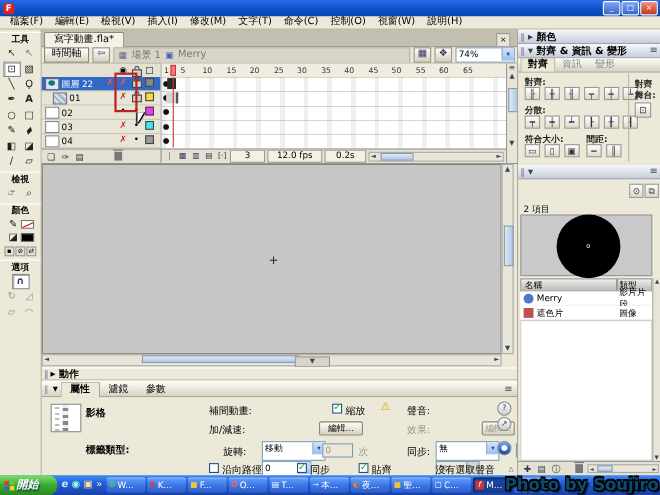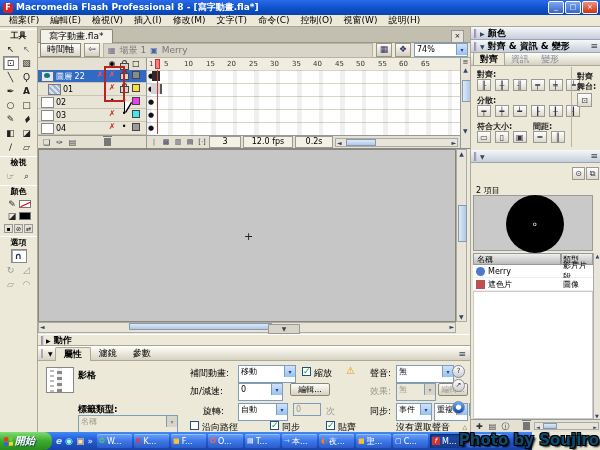--- a/index.html
+++ b/index.html
@@ -106,21 +106,21 @@
   .grip{color:#98a;font-size:8px;margin:0 2px;}
   .props{left:38px;top:346px;width:432px;height:86px;background:#ece9d8;box-sizing:border-box;border-top:1px solid #fff;}
   .ptabs{position:absolute;left:0;top:0;width:432px;height:14px;background:linear-gradient(#fdfdf6,#d6d2c2);border-bottom:1px solid #aca899;
          display:flex;align-items:center;box-sizing:border-box;}
   .ptab{padding:0 8px;font-size:9px;}
   .ptab.active{font-weight:bold;background:#ece9d8;border:1px solid #aca899;border-bottom:none;height:13px;line-height:13px;border-radius:2px 2px 0 0;}
   .plabel{position:absolute;font-size:9px;white-space:nowrap;}
   .plabel.dis{color:#9a9890;}
   .field{position:absolute;background:#fff;border:1px solid #7f9db9;height:13px;font-size:8px;line-height:12px;padding:0 2px;box-sizing:border-box;white-space:nowrap;overflow:hidden;}
   .field.dis{background:#ece9d8;color:#9a9890;}
-  .selwrap{position:absolute;height:18px;background:#fff;border:1px solid #7f9db9;font-size:8px;line-height:12px;padding:0 12px 0 2px;box-sizing:border-box;white-space:nowrap;overflow:hidden;}
+  .selwrap{position:absolute;height:18px;background:#fff;border:1px solid #7f9db9;font-size:8px;line-height:12px;padding:0 12px 0 2px;box-sizing:border-box;white-space:nowrap;overflow:hidden;margin-top:36px;}
   .selwrap::after{content:"▾";position:absolute;right:0;top:0;width:10px;height:11px;background:linear-gradient(#cfe3fb,#98c1f0);
                   border-left:1px solid #7f9db9;color:#1c3f94;font-size:6px;text-align:center;line-height:11px;}
   .selwrap.dis{background:#ece9d8;color:#9a9890;}
   .selwrap.dis::after{background:#d8d4c8;color:#889;}
   .pbtn{position:absolute;height:13px;border:1px solid #8a8775;background:linear-gradient(#fdfdf8,#d5d1c0);
         font-size:8px;line-height:12px;text-align:center;box-sizing:border-box;border-radius:2px;}
   .pbtn.dis{color:#9a9890;}
   .cb{position:absolute;width:9px;height:9px;background:#fff;border:1px solid #1c5180;box-sizing:border-box;}
   .cb.checked::after{content:"✓";position:absolute;left:0px;top:-2px;color:#21a121;font-size:9px;font-weight:bold;}
   .cblab{position:absolute;font-size:9px;white-space:nowrap;}
@@ -150,21 +150,21 @@
           font-size:8px;text-align:center;line-height:12px;box-sizing:border-box;color:#334;}
   .preview{position:absolute;background:#c9c9c9;border:1px solid #999;box-sizing:border-box;}
   .circle{position:absolute;border-radius:50%;background:#000;}
   .cdot{position:absolute;color:#fff;font-size:6px;}
   .listhead{position:absolute;height:12px;background:linear-gradient(#eee,#bbb);border:1px solid #999;font-size:8px;
             display:flex;align-items:center;box-sizing:border-box;}
   .librow{position:absolute;height:13px;background:#fff;display:flex;align-items:center;font-size:8px;border-bottom:1px solid #eee;box-sizing:border-box;}
   .libicon{width:9px;height:9px;margin:0 3px;flex:0 0 auto;}
   .scrollcol{position:absolute;width:8px;background:#e8e5d8;border-left:1px solid #aaa;font-size:5px;text-align:center;color:#346;box-sizing:border-box;}
   
-  .taskbar{left:0;top:432px;width:532px;height:18px;background:linear-gradient(#3f8cf3,#245edb 40%,#1941a5);display:flex;align-items:center;}
+  .taskbar{left:0;top:432px;width:600px;height:18px;background:linear-gradient(#3f8cf3,#245edb 40%,#1941a5);display:flex;align-items:center;}
   .startbtn{width:52px;height:18px;background:linear-gradient(#7ede72,#3cab2e 50%,#2a8b1e);border-radius:0 8px 8px 0;
             color:#fff;font-weight:bold;font-style:italic;font-size:10px;display:flex;align-items:center;gap:2px;padding-left:4px;box-sizing:border-box;
             text-shadow:1px 1px 1px #145;}
   .winlogo{width:9px;height:9px;display:grid;grid-template-columns:4px 4px;grid-template-rows:4px 4px;gap:1px;transform:skewY(-5deg);}
   .winlogo span{display:block;}
   .ql{display:flex;align-items:center;gap:3px;margin:0 4px;color:#fff;}
   .qlicon{font-size:9px;}
   .tbtn{width:35px;height:14px;margin-right:2px;background:linear-gradient(#6ba1f8,#3d78e8 50%,#2a5cc8);border-radius:2px;
         color:#fff;font-size:8px;display:flex;align-items:center;gap:2px;padding-left:2px;box-sizing:border-box;box-shadow:inset 0 1px 0 #9bf;}
   .tbtn.active{background:linear-gradient(#1c4aa8,#163c8a);box-shadow:inset 1px 1px 2px #0a2050;}
@@ -175,21 +175,20 @@
   .cursor{position:absolute;width:0;height:0;border-left:6px solid #fff;border-bottom:10px solid transparent;z-index:40;
           filter:drop-shadow(1px 0 0 #000) drop-shadow(-1px 0 0 #000) drop-shadow(0 1px 0 #000);}
 </style>
 </head>
 <body>
 
 <div id="app">
 
   <div class="abs titlebar">
     <span class="appicon">F</span>
-    <span class="ttxt">Macromedia Flash Professional 8 - [寫字動畫.fla*]</span>
     <span class="winbtns">
       <span class="wbtn">_</span>
       <span class="wbtn">□</span>
       <span class="wbtn close">×</span>
     </span>
   </div>
 
   <div class="abs menubar">
     <span class="menuitem">檔案(F)</span>
     <span class="menuitem">編輯(E)</span>

